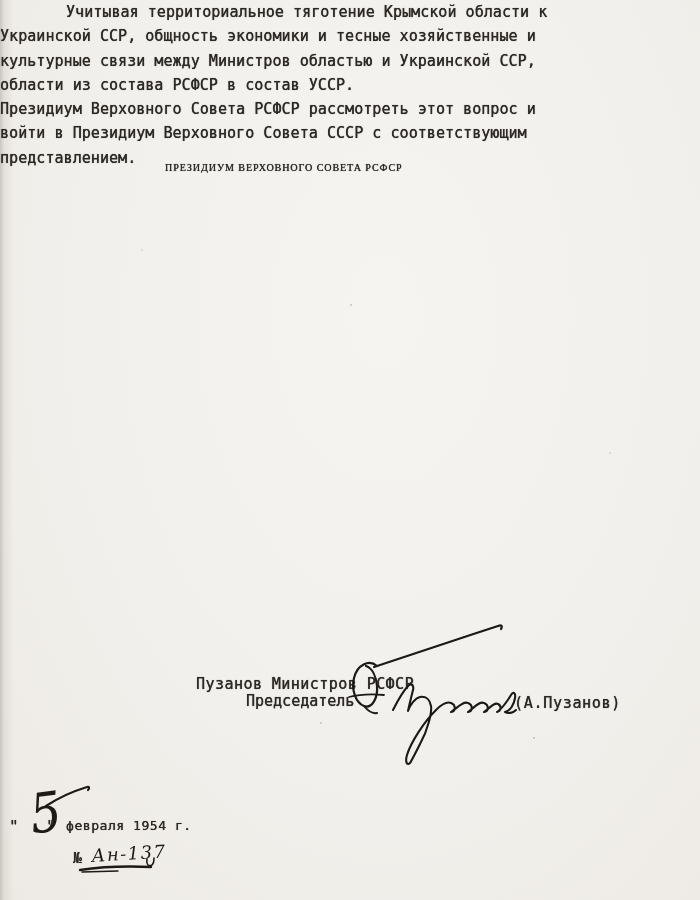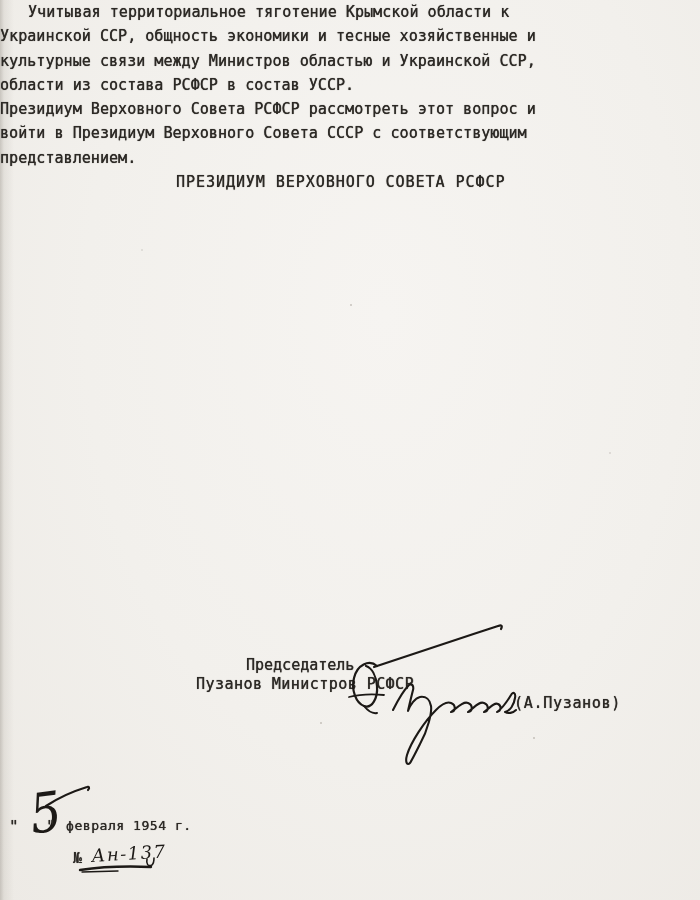--- a/index.html
+++ b/index.html
@@ -14,25 +14,25 @@
     font-family:"DejaVu Sans Mono","Liberation Mono",monospace;
   }
   .typed {
     position:absolute;
     font-family:"DejaVu Sans Mono","Liberation Mono",monospace;
     color:#2c2925;
     text-shadow:0 0 0.8px rgba(44,41,37,0.85), 0.3px 0.3px 0.4px rgba(44,41,37,0.45);
     white-space:pre;
     font-weight:normal;
   }
-  .header   { left:164px; top:161px; font-size:15px; letter-spacing:0.95px; margin:12px; }
+  .header   { left:164px; top:161px; font-size:10px; letter-spacing:0.95px; margin:1px;font-family:Liberation Serif, serif; }
   .body     { left:85px;  top:326px; font-size:15px; line-height:24.3px; letter-spacing:0.05px; }
   .body .line { height:24.3px; }
-  .body .line.indent { padding-left:28px; }
-  .sig-role1 { left:246px; top:656px; font-size:15px; }
+  .body .line.indent { padding-left:66px; }
+  .sig-role1 { left:246px; top:692px; font-size:15px; }
   .sig-role2 { left:196px; top:675px; font-size:15px; letter-spacing:0.45px; }
   .sig-name  { left:514px; top:694px; font-size:15px; letter-spacing:0.7px;text-align:center; }
   .q1        { left:9px;   top:817px; font-size:16px; }
   .q2        { left:46px;  top:817px; font-size:16px; }
   .date      { left:66px;  top:818px; font-size:13px; letter-spacing:0.55px; }
   .numsign   { left:73px;  top:849px; font-size:15px; }
   .hand {
     position:absolute;
     font-family:"DejaVu Serif","Liberation Serif",serif;
     font-style:italic;

